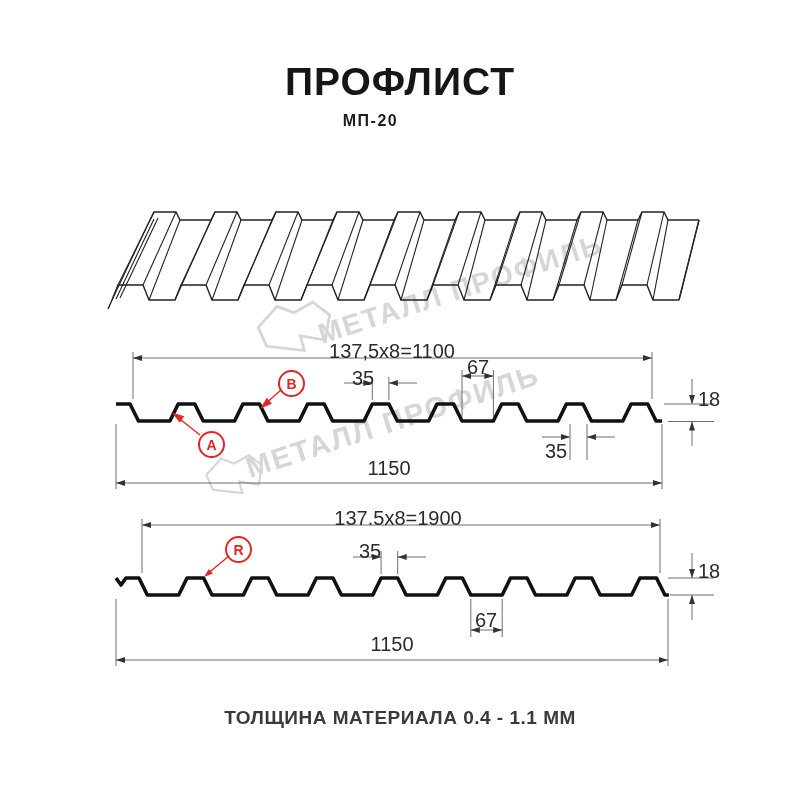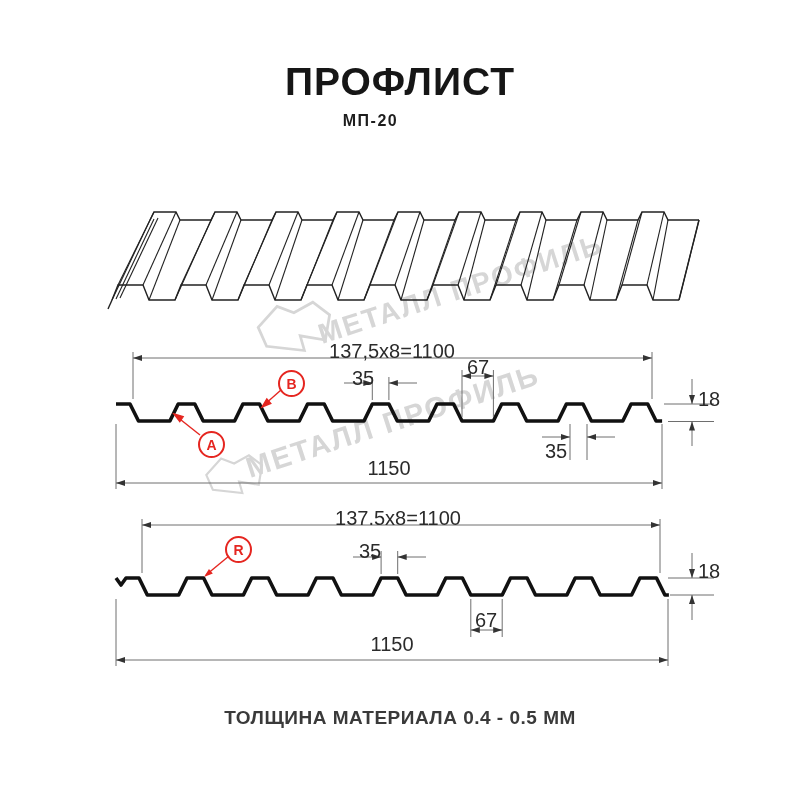--- a/index.html
+++ b/index.html
@@ -162,20 +162,20 @@
 
 <div class="txt dim c" style="left:392px;top:340px;">137,5x8=1100</div>
 <div class="txt dim c" style="left:363px;top:367px;">35</div>
 <div class="txt dim c" style="left:478px;top:356px;">67</div>
 <div class="txt dim" style="left:698px;top:388px;">18</div>
 <div class="txt dim c" style="left:556px;top:440px;">35</div>
 <div class="txt dim c" style="left:389px;top:457px;">1150</div>
 <div class="marker" style="left:198px;top:431px;">A</div>
 <div class="marker" style="left:278px;top:370px;">B</div>
 
-<div class="txt dim c" style="left:398px;top:507px;">137.5x8=1100</div>
+<div class="txt dim c" style="left:398px;top:507px;">137.5x8=1900</div>
 <div class="txt dim c" style="left:370px;top:540px;">35</div>
 <div class="txt dim c" style="left:486px;top:609px;">67</div>
 <div class="txt dim" style="left:698px;top:560px;">18</div>
 <div class="txt dim c" style="left:392px;top:633px;">1150</div>
 <div class="marker" style="left:225px;top:536px;">R</div>
 
-<div class="txt footer-note">ТОЛЩИНА МАТЕРИАЛА 0.4 - 0.5 ММ</div>
+<div class="txt footer-note">ТОЛЩИНА МАТЕРИАЛА 0.4 - 1.1 ММ</div>
 
 </body></html>

